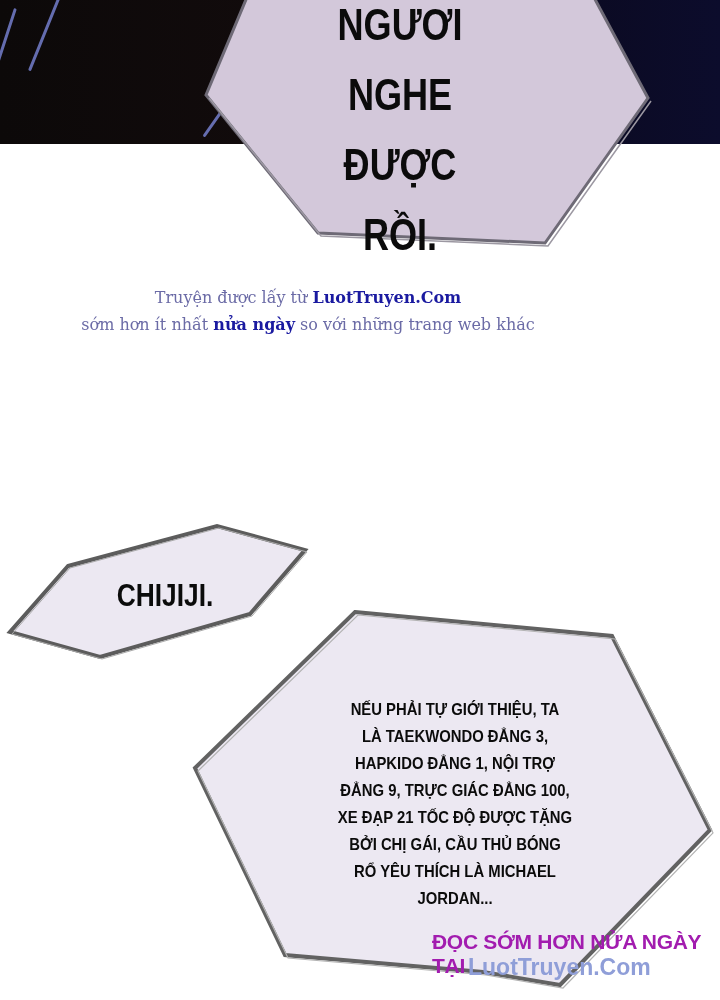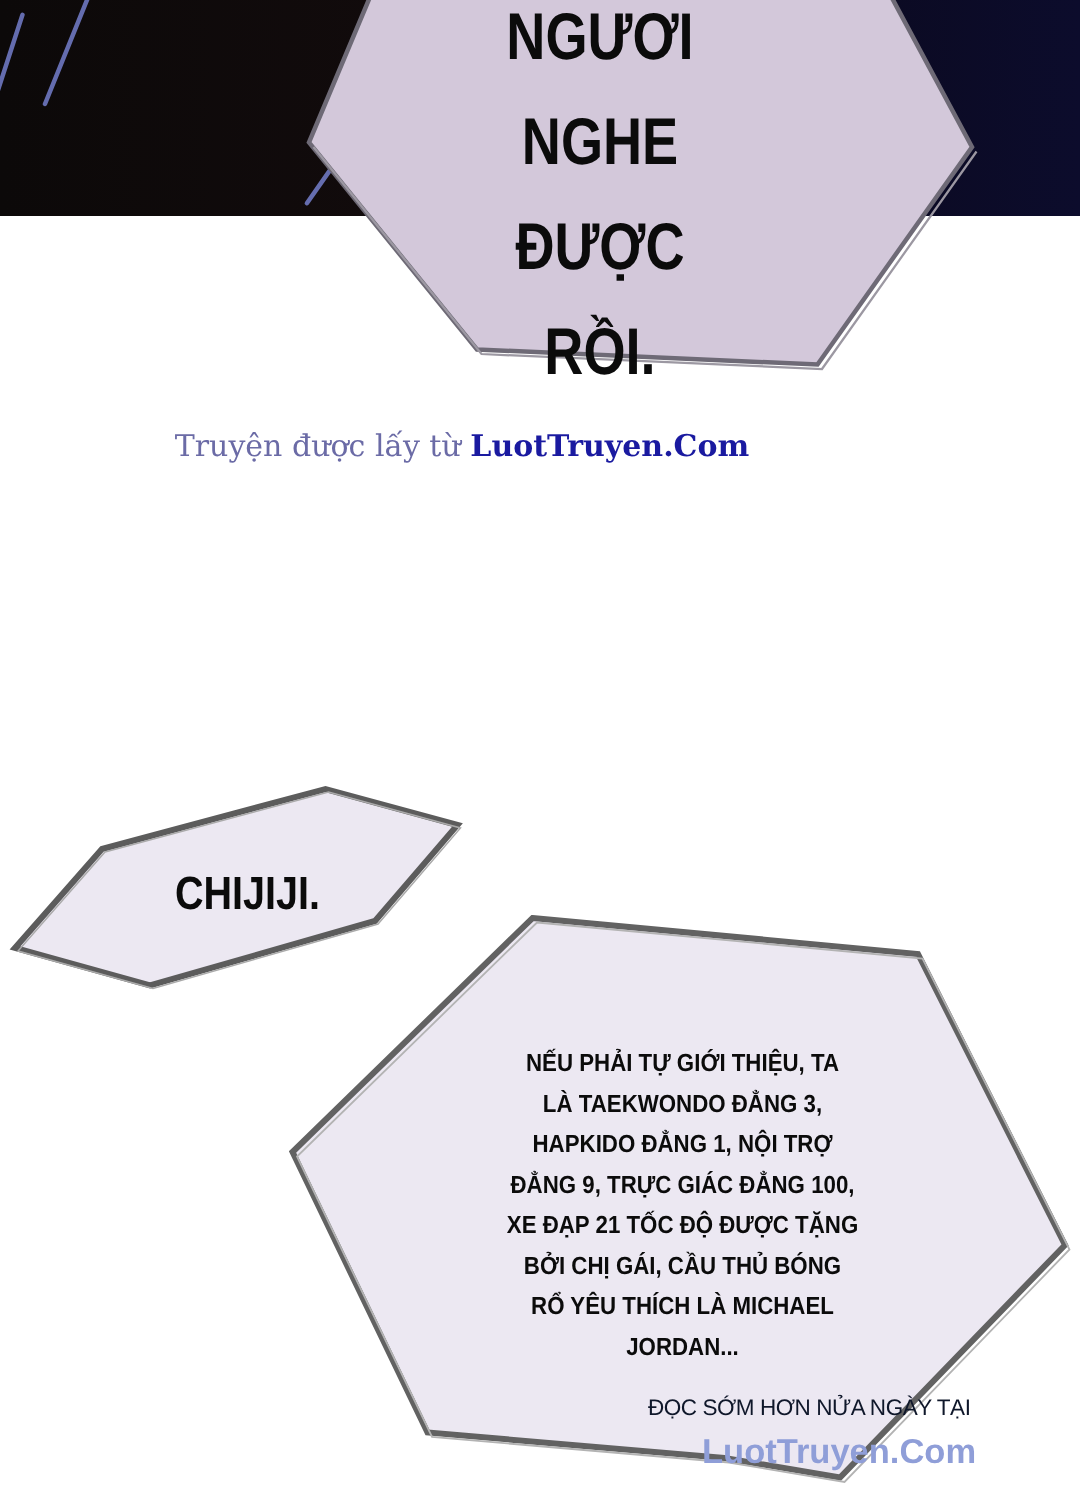--- a/index.html
+++ b/index.html
@@ -6,23 +6,23 @@
   body { width:720px; height:1000px; position:relative; overflow:hidden; background:#ffffff; font-family:"Liberation Sans", sans-serif; }
   .panel-top { position:absolute; left:0; top:0; width:720px; height:144px; overflow:hidden;
     background: linear-gradient(90deg, #0c0909 0%, #120b0c 40%, #0f0b14 60%, #0b0a22 80%, #0c0c2c 100%); }
   .streak { position:absolute; width:3px; background:#7b86d8; border-radius:2px; opacity:.8; transform-origin:top left; }
   .svg-layer { position:absolute; left:0; top:0; }
   .bubble-text { position:absolute; text-align:center; color:#0b0b0b; font-weight:bold; font-family:"Liberation Sans", sans-serif; }
   .big-text { left:320px; top:-10px; width:160px; font-size:44px; line-height:70px; letter-spacing:0px; transform:scaleX(.82); transform-origin:center top; }
   .big-text div { height:70px; }
   .chiji { left:80px; top:578px; width:170px; font-size:31px; transform:scaleX(.85); }
   .intro { left:310px; top:696px; width:290px; font-size:16.5px; line-height:27px; transform:scaleX(.9); }
-  .credit { position:absolute; left:0; top:284px; width:616px; text-align:center; font-family:"DejaVu Serif", "Liberation Serif", serif; font-size:20px; line-height:27px; color:#6b6ba6; }
+  .credit { position:absolute; left:0; top:284px; width:616px; text-align:center; font-family:"DejaVu Serif", "Liberation Serif", serif; font-size:16px; line-height:27px; color:#6b6ba6; }
   .credit b { color:#1a1aa0; }
-  .wm1 { position:absolute; left:432px; top:930px; font-size:15px; color:#0f172a; font-weight:normal; letter-spacing:-0.3px; }
+  .wm1 { position:absolute; left:432px; top:930px; font-size:21px; color:#a21caf; font-weight:bold; letter-spacing:-0.3px; }
   .wm2 { position:absolute; left:468px; top:954px; font-size:23px; color:#8f9ed8; font-weight:bold; }
 </style>
 </head>
 <body>
 
 <div class="panel-top">
   <div class="streak" style="left:14px;top:8px;height:60px;transform:rotate(18deg);"></div>
   <div class="streak" style="left:58px;top:-4px;height:80px;transform:rotate(22deg);"></div>
   <div class="streak" style="left:222px;top:108px;height:34px;transform:rotate(35deg);"></div>
 </div>
@@ -47,20 +47,21 @@
 
 <div class="bubble-text big-text">
   <div>NGƯƠI</div>
   <div>NGHE</div>
   <div>ĐƯỢC</div>
   <div>RỒI.</div>
 </div>
 
 <div class="credit">
   <div><span>Truyện được lấy từ </span><b>LuotTruyen.Com</b></div>
+  <div><span>sớm hơn ít nhất </span><b>nửa ngày</b><span> so với những trang web khác</span></div>
 </div>
 
 <div class="bubble-text chiji">CHIJIJI.</div>
 
 <div class="bubble-text intro">
   <div>NẾU PHẢI TỰ GIỚI THIỆU, TA</div>
   <div>LÀ TAEKWONDO ĐẲNG 3,</div>
   <div>HAPKIDO ĐẲNG 1, NỘI TRỢ</div>
   <div>ĐẲNG 9, TRỰC GIÁC ĐẲNG 100,</div>
   <div>XE ĐẠP 21 TỐC ĐỘ ĐƯỢC TẶNG</div>

